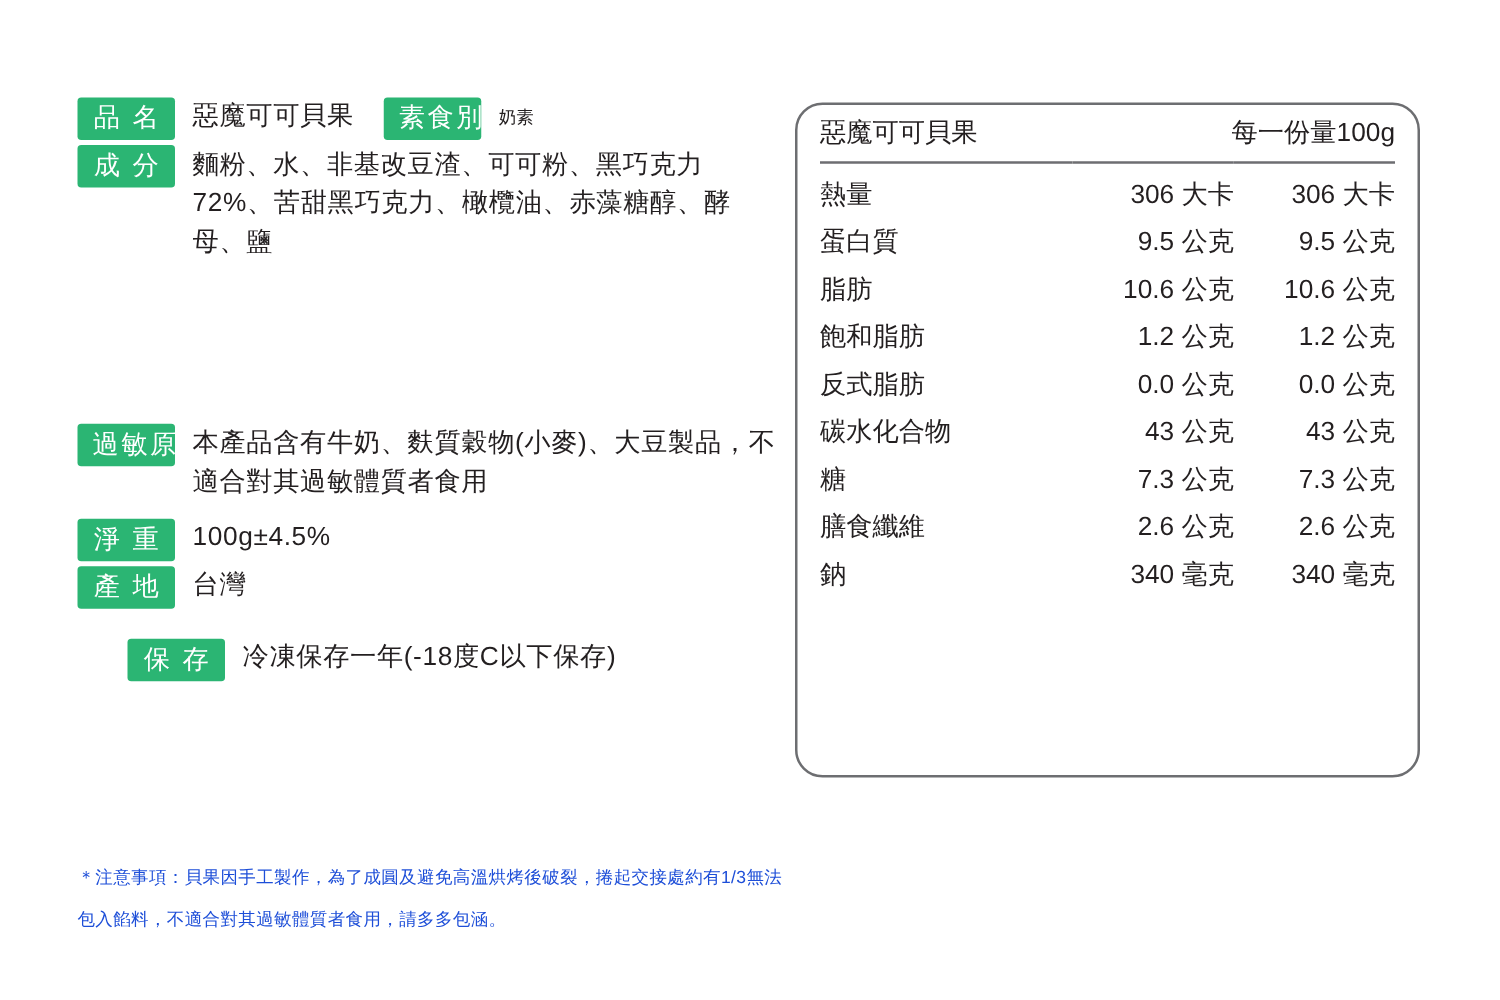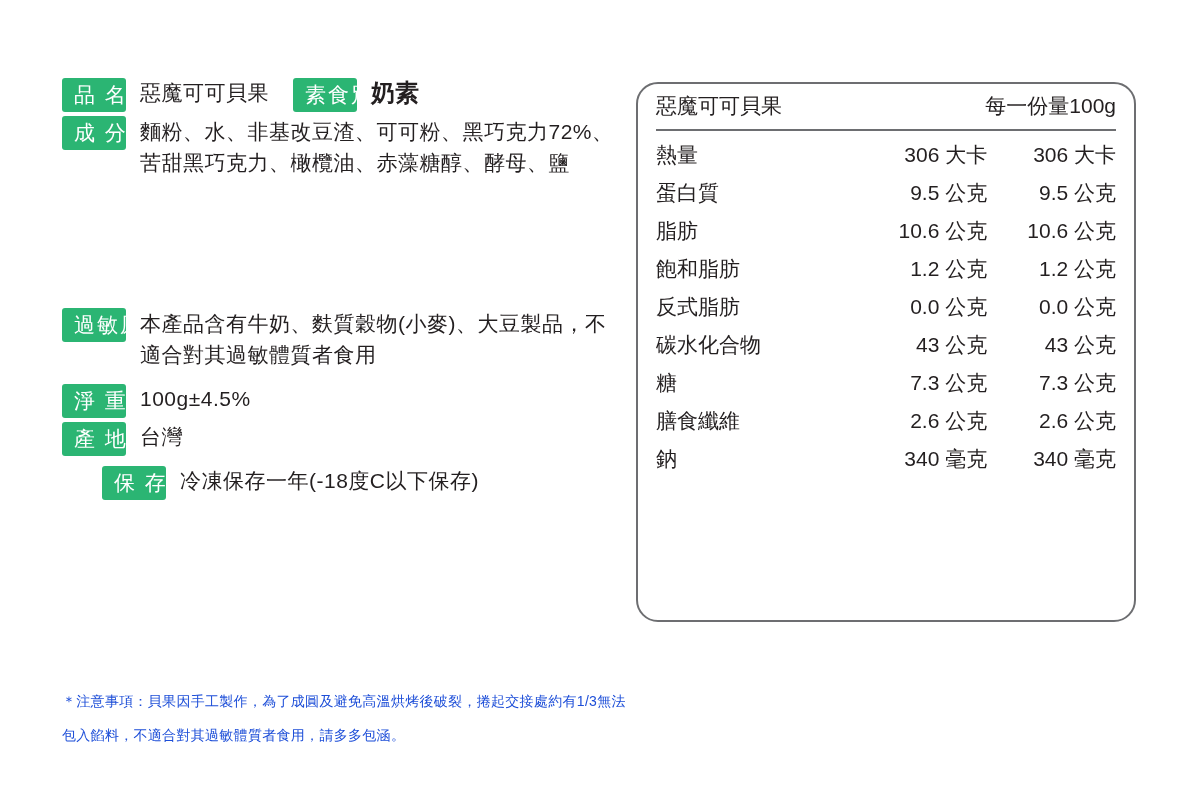--- a/index.html
+++ b/index.html
@@ -34,21 +34,21 @@
   }
   .tag {
     background: #2bb573;
     color: #ffffff;
     font-size: 21px;
     line-height: 1;
     letter-spacing: 2px;
     padding: 6px 10px 7px 12px;
     border-radius: 3px;
     flex: 0 0 auto;
-    width: 64px;
+    width: 78px;
     box-sizing: border-box;
     text-align: center;
     white-space: nowrap;
   }
   .val {
     font-size: 21px;
     line-height: 30px;
     margin-left: 14px;
     color: #231f20;
     flex: 1 1 auto;
@@ -59,24 +59,23 @@
     display: flex;
     align-items: flex-start;
     width: 100%;
   }
   .veg-wrap {
     display: flex;
     align-items: flex-start;
     margin-left: 24px;
   }
   .veg-val {
-    font-size: 24px;
+    font-size: 14px;
     line-height: 30px;
     margin-left: 14px;
-    font-weight: bold;
   }
 
   .spacer-a { height: 126px; }
   .spacer-b { height: 10px; }
 
   
   .panel {
     position: absolute;
     left: 636px;
     top: 82px;
@@ -160,21 +159,21 @@
     <div class="row">
       <div class="tag">淨 重</div>
       <div class="val">100g±4.5%</div>
     </div>
 
     <div class="row" style="">
       <div class="tag">產 地</div>
       <div class="val">台灣</div>
     </div>
 
-    <div class="row" style="margin-top:10px;padding-left:40px;">
+    <div class="row" style="margin-top:24px;padding-left:40px;">
       <div class="tag">保 存</div>
       <div class="val">冷凍保存一年(-18度C以下保存)</div>
     </div>
 
   </div>
 
   <div class="panel">
     <table class="ntable">
       <tbody>
         <tr class="border-bottom hdr-row">

